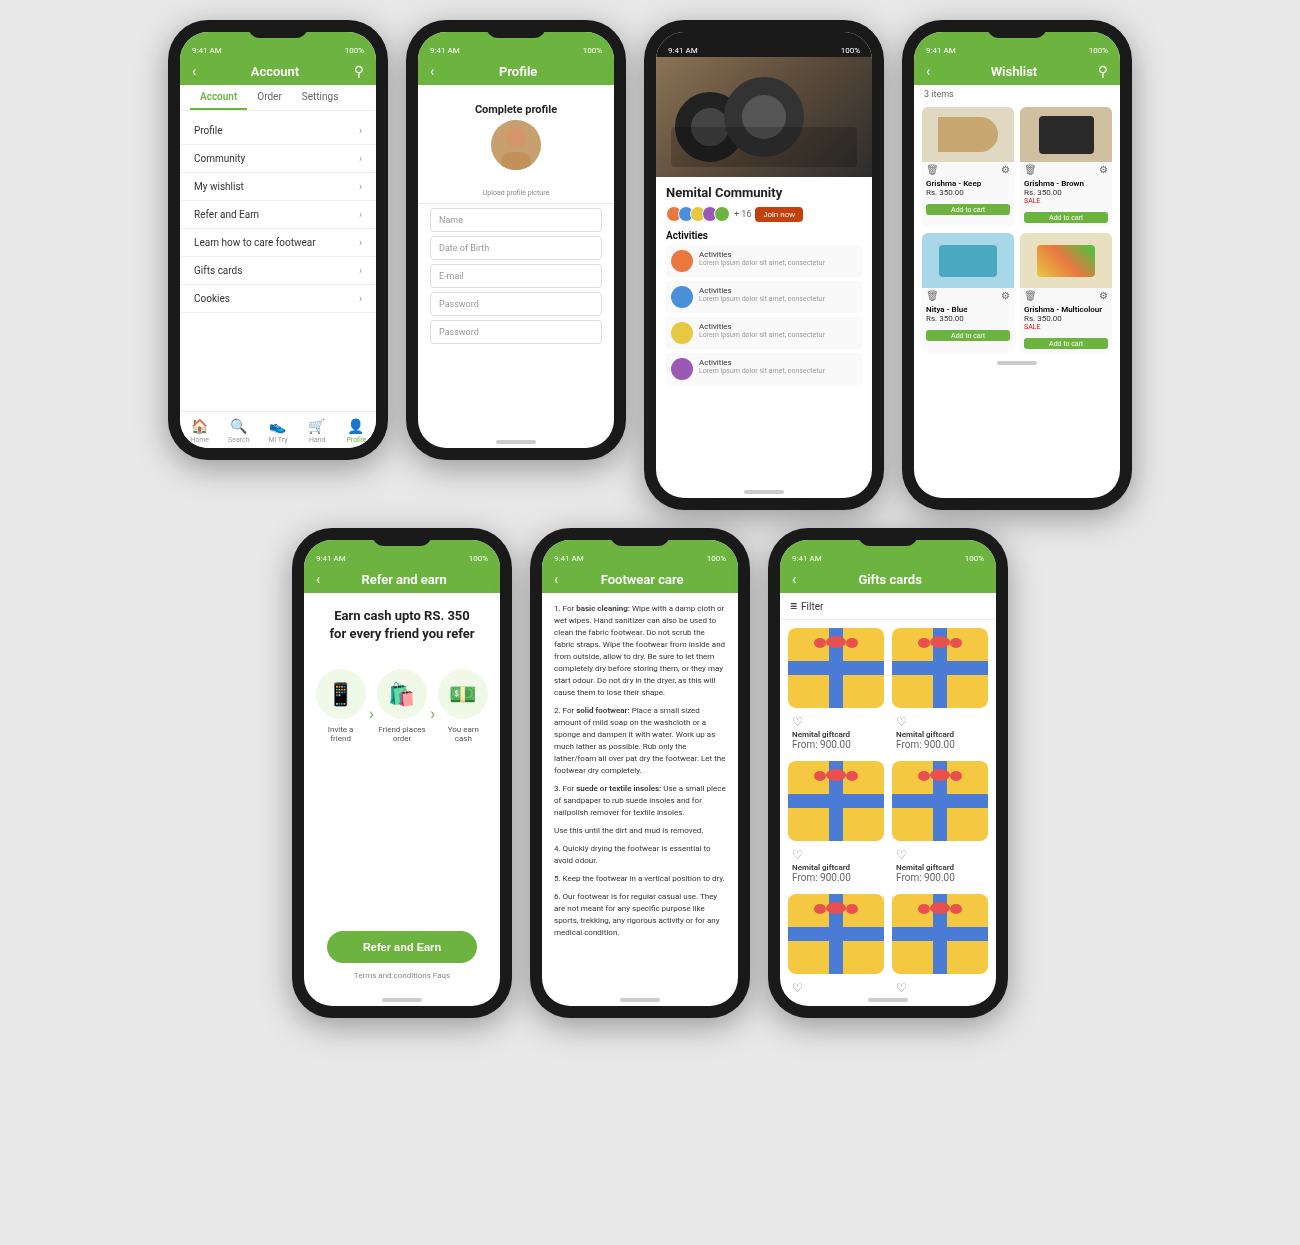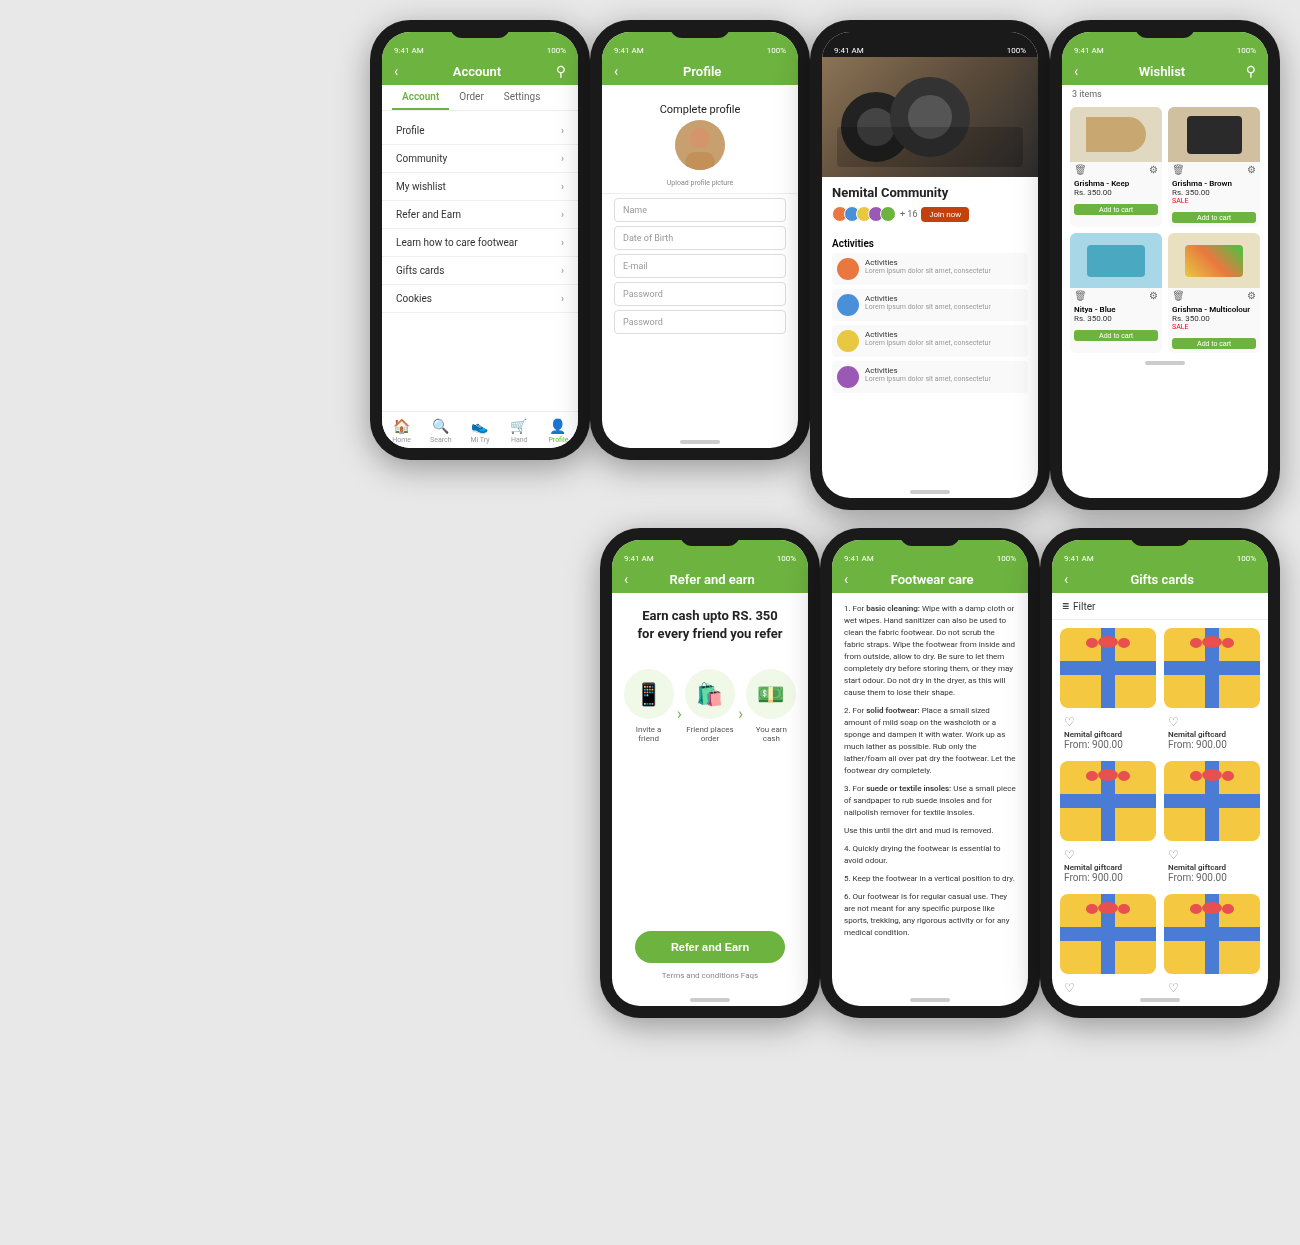--- a/index.html
+++ b/index.html
@@ -11,21 +11,22 @@
       padding: 20px;
     }
     .phones-grid {
       display: flex;
       flex-wrap: wrap;
       gap: 18px;
       justify-content: center;
     }
     .row {
       display: flex;
-      justify-content: flex-end;
+      gap: 18px;
+      justify-content: center;
       width: 100%;
     }
 
     
     .phone {
       background: #1a1a1a;
       border-radius: 40px;
       padding: 12px;
       box-shadow: 0 8px 32px rgba(0,0,0,0.35);
       position: relative;
@@ -156,21 +157,21 @@
     .avatar-circle {
       width: 50px;
       height: 50px;
       border-radius: 50%;
       background: #ddd;
       overflow: hidden;
       display: flex;
       align-items: center;
       justify-content: center;
     }
-    .upload-text { font-size: 7px; color: #888; margin-top: 9px; }
+    .upload-text { font-size: 7px; color: #888; margin-top: 19px; }
     .form-field {
       border: 1px solid #ddd;
       border-radius: 4px;
       padding: 6px 8px;
       font-size: 9px;
       color: #999;
       margin: 4px 12px;
     }
 
     
@@ -211,21 +212,21 @@
     .community-content {
       padding: 8px 10px;
       flex: 1;
       overflow: hidden;
     }
     .community-title { font-size: 13px; font-weight: 700; color: #222; margin-bottom: 6px; }
     .community-members {
       display: flex;
       align-items: center;
       gap: 4px;
-      margin-bottom: 16px;
+      margin-bottom: 8px;
     }
     .member-avatars { display: flex; }
     .member-dot {
       width: 16px;
       height: 16px;
       border-radius: 50%;
       border: 1px solid white;
       margin-left: -4px;
       first-child { margin-left: 0; }
     }
@@ -491,21 +492,21 @@
 
     
     .av1 { background: #e87840; }
     .av2 { background: #4a90d9; }
     .av3 { background: #e8c840; }
     .av4 { background: #9b59b6; }
     .av5 { background: #6db33f; }
 
     .complete-profile-title {
       font-size: 11px;
-      font-weight: 400;
+      font-weight: 700;
       color: #222;
       padding: 8px 12px 4px;
     }
   </style>
 </head>
 <body>
 
 <div class="phones-grid">
   <div class="row">
 

